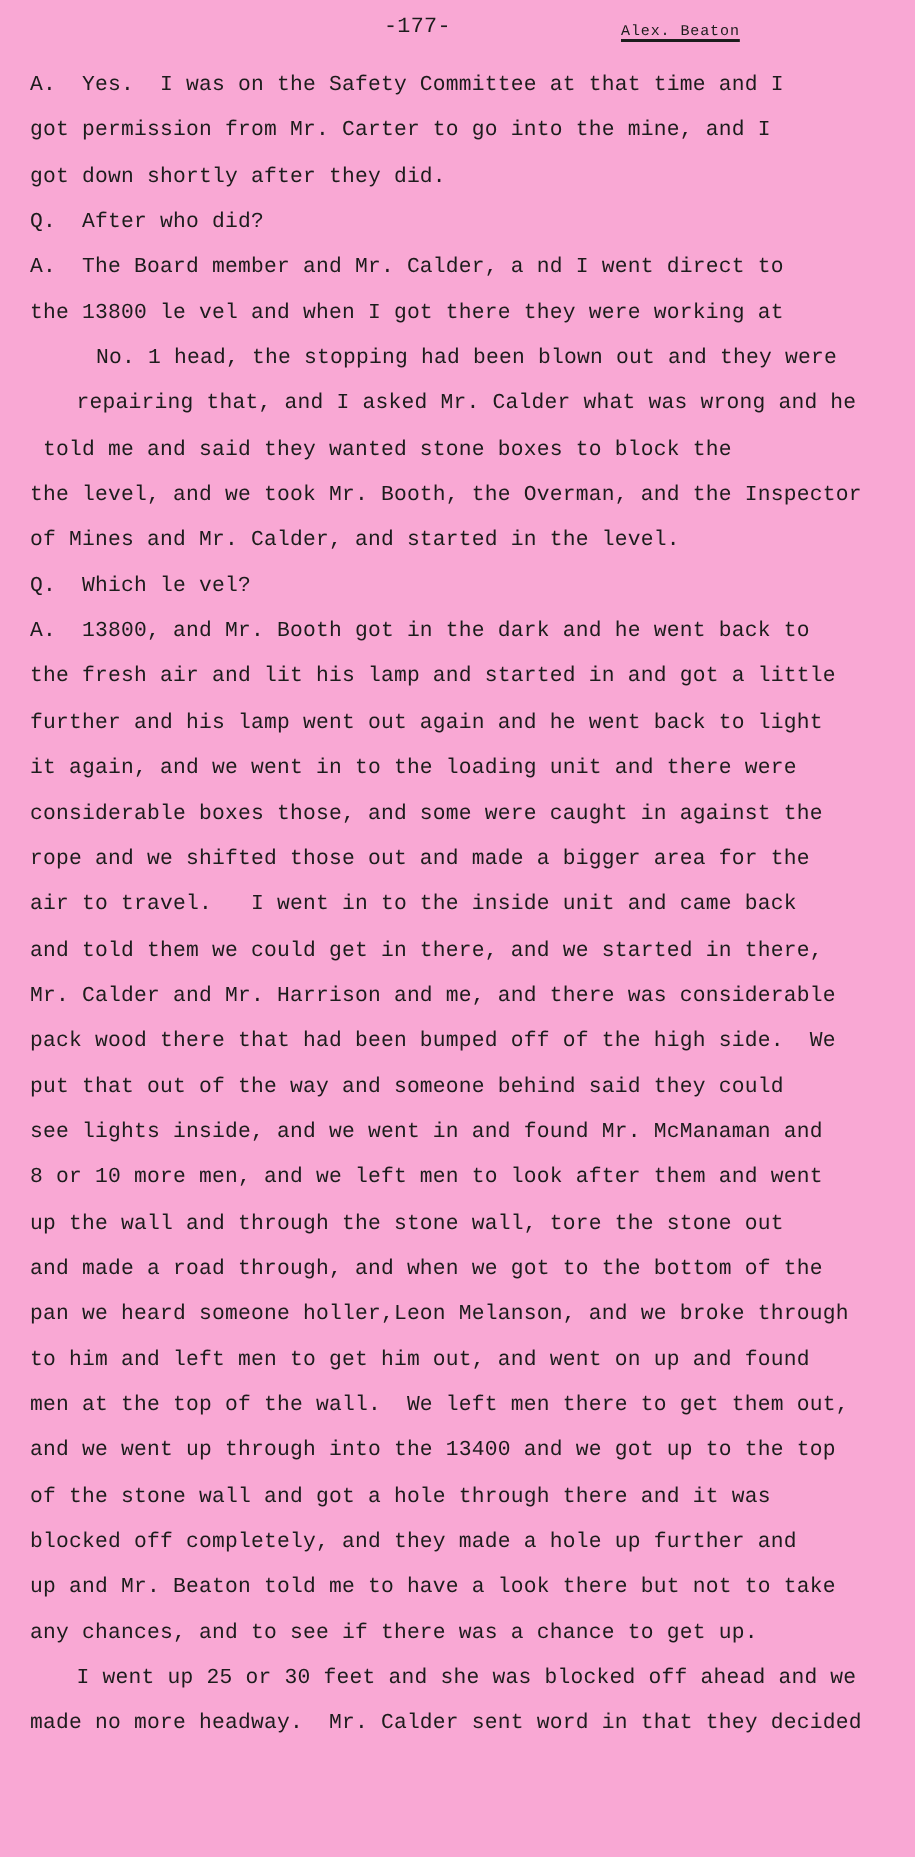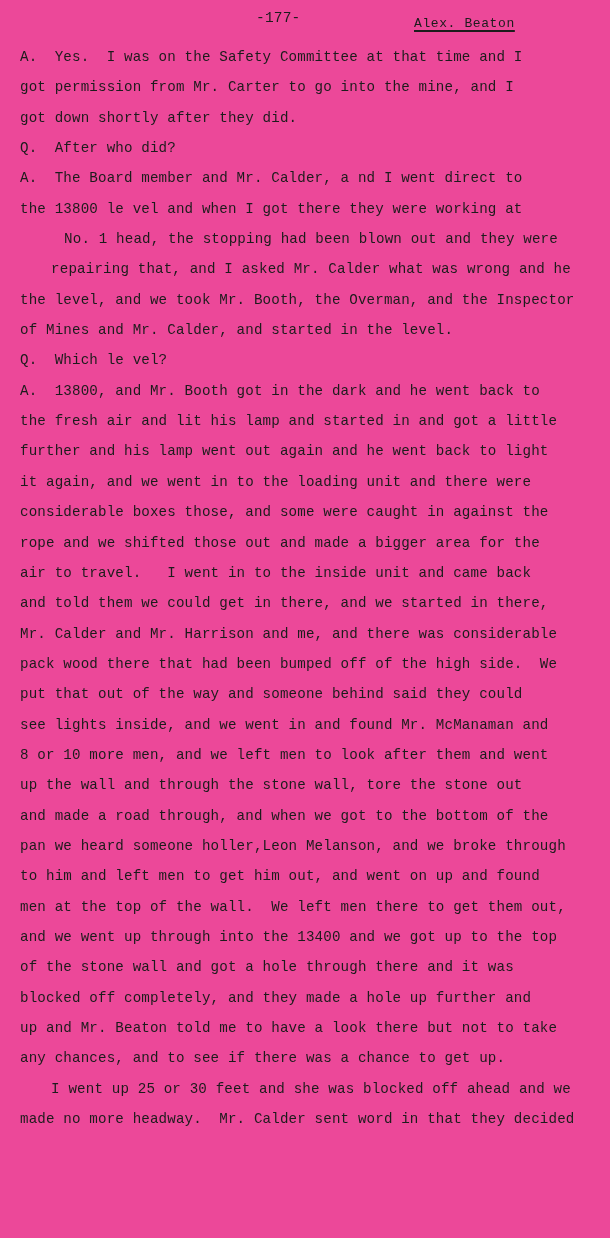--- a/index.html
+++ b/index.html
@@ -13,41 +13,41 @@
       overflow: hidden;
       position: relative;
       font-family: "Liberation Mono", "DejaVu Sans Mono", monospace;
       color: #1c1c1c;
     }
     .page {
       position: absolute;
       left: 0; top: 0;
       width: 610px;
       height: 1238px;
-      background: #ec4899;
+      background: #f9a8d4;
     }
     .header {
       position: absolute;
       top: 8px;
       left: 0;
       width: 610px;
       height: 28px;
     }
     .page-number {
       position: absolute;
       left: 256px;
       top: 2px;
       font-size: 14.5px;
       letter-spacing: 0.2px;
     }
     .witness-name {
       position: absolute;
       left: 414px;
       top: 8px;
-      font-size: 13px;
+      font-size: 10px;
       letter-spacing: 0.6px;
       text-decoration: underline;
       text-underline-offset: 3px;
       text-decoration-thickness: 1.5px;
     }
     .body-text {
       position: absolute;
       top: 42px;
       left: 20px;
       width: 586px;
@@ -72,20 +72,21 @@
 
   <div class="body-text">
     <div class="line">A.  Yes.  I was on the Safety Committee at that time and I</div>
     <div class="line">got permission from Mr. Carter to go into the mine, and I</div>
     <div class="line">got down shortly after they did.</div>
     <div class="line">Q.  After who did?</div>
     <div class="line">A.  The Board member and Mr. Calder, a nd I went direct to</div>
     <div class="line">the 13800 le vel and when I got there they were working at</div>
     <div class="line tight-left">No. 1 head, the stopping had been blown out and they were</div>
     <div class="line tight-left">repairing that, and I asked Mr. Calder what was wrong and he</div>
+    <div class="line"> told me and said they wanted stone boxes to block the</div>
     <div class="line">the level, and we took Mr. Booth, the Overman, and the Inspector</div>
     <div class="line">of Mines and Mr. Calder, and started in the level.</div>
     <div class="line">Q.  Which le vel?</div>
     <div class="line">A.  13800, and Mr. Booth got in the dark and he went back to</div>
     <div class="line">the fresh air and lit his lamp and started in and got a little</div>
     <div class="line">further and his lamp went out again and he went back to light</div>
     <div class="line">it again, and we went in to the loading unit and there were</div>
     <div class="line">considerable boxes those, and some were caught in against the</div>
     <div class="line">rope and we shifted those out and made a bigger area for the</div>
     <div class="line">air to travel.   I went in to the inside unit and came back</div>

